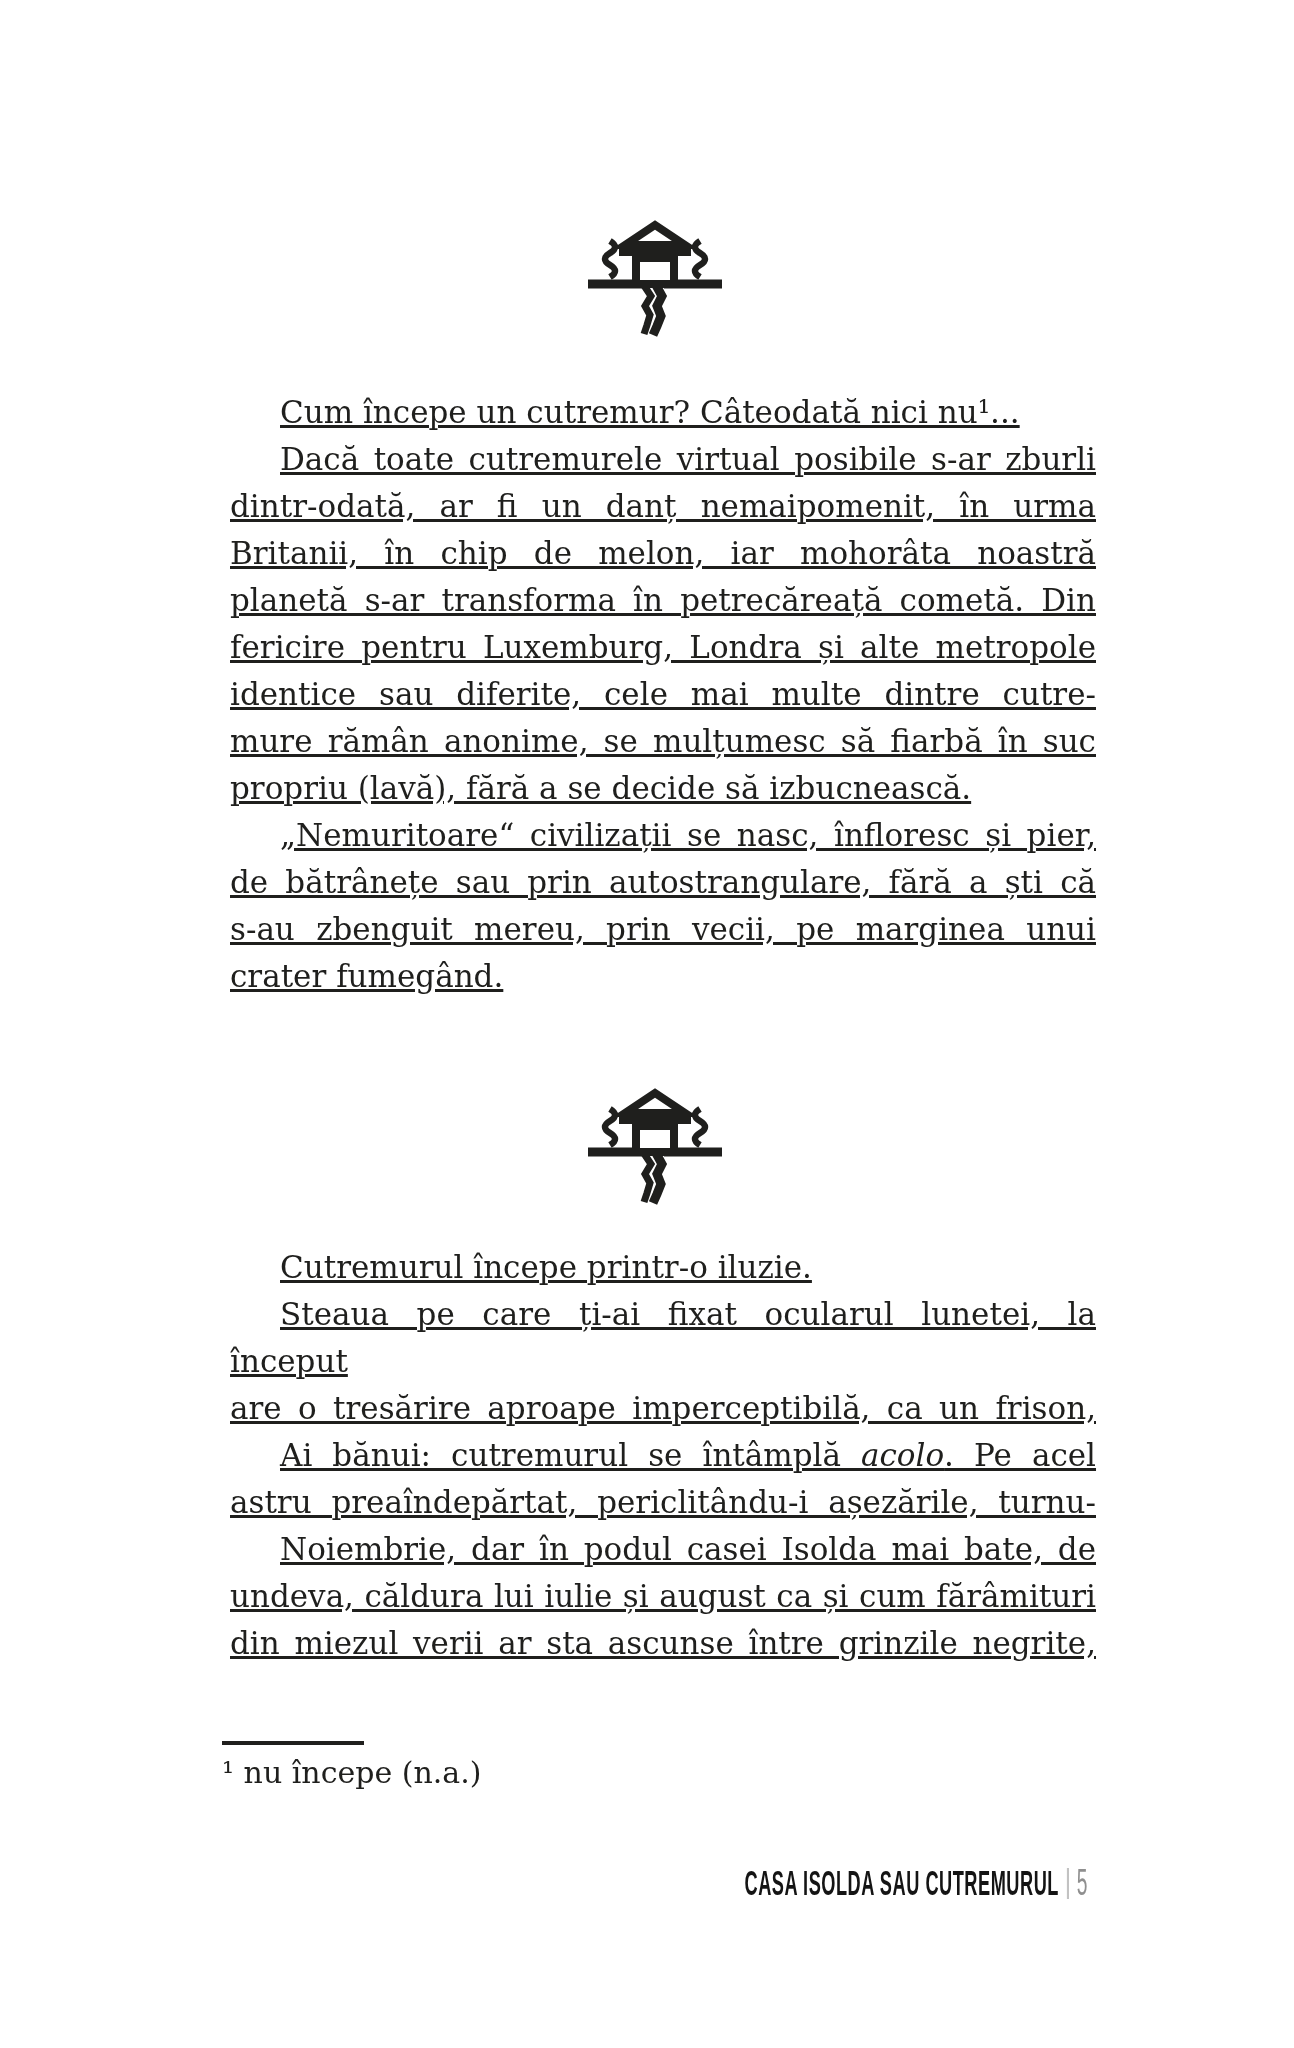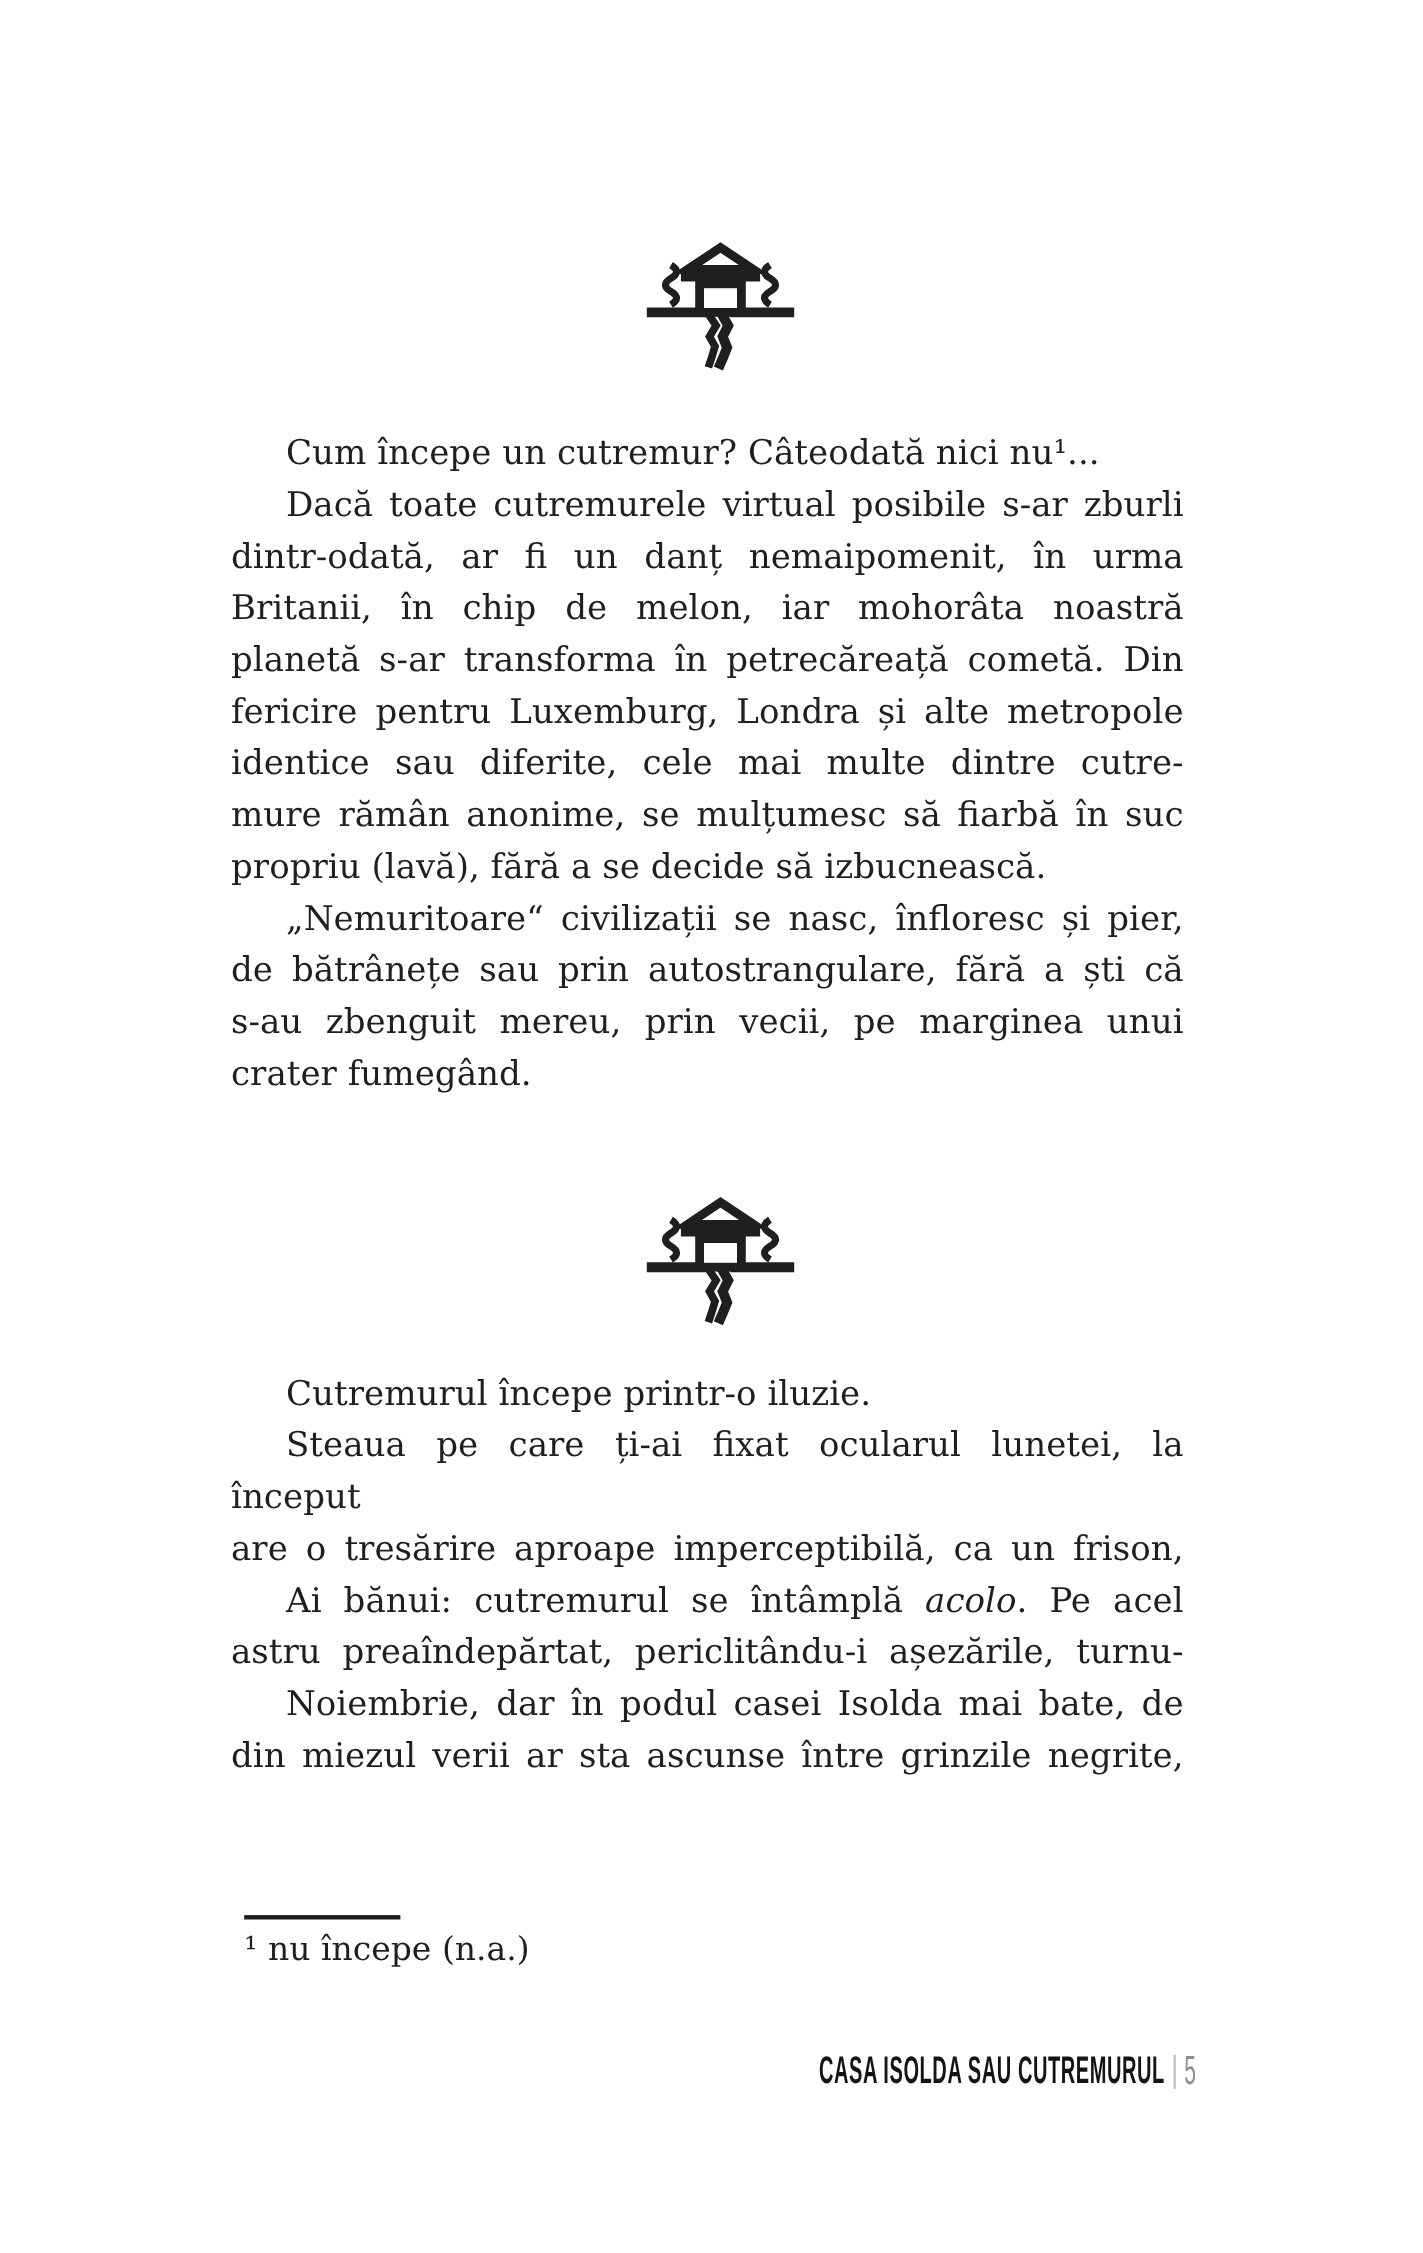--- a/index.html
+++ b/index.html
@@ -8,21 +8,21 @@
     width: 1294px;
     height: 2048px;
     background: #ffffff;
     overflow: hidden;
     font-family: "DejaVu Serif", serif;
     color: #1f1f1d;
   }
   .ornament { position: absolute; width: 140px; height: 132px; }
   #ornament-1 { left: 585px; top: 216px; }
   #ornament-2 { left: 585px; top: 1084px; }
-  .textblock { position: absolute; left: 210px; width: 866px; }
+  .textblock { position: absolute; left: 230px; width: 866px; text-decoration: underline; }
   #block1 { top: 389px; }
   #block2 { top: 1244px; }
   .line {
     font-size: 31px;
     line-height: 47px;
     text-align: justify;
     text-align-last: justify;
     white-space: normal;
   }
   .line.last { text-align: left; text-align-last: left; }
@@ -101,20 +101,21 @@
     <use href="#quake-glyph"></use>
   </svg>
 
   <div id="block2" class="textblock">
     <div class="line indent last">Cutremurul începe printr-o iluzie.</div>
     <div class="line indent">Steaua pe care ți-ai fixat ocularul lunetei, la început</div>
     <div class="line">are o tresărire aproape imperceptibilă, ca un frison,</div>
     <div class="line indent"><span>Ai bănui: cutremurul se întâmplă </span><em>acolo</em><span>. Pe acel</span></div>
     <div class="line">astru preaîndepărtat, periclitându-i așezările, turnu-</div>
     <div class="line indent">Noiembrie, dar în podul casei Isolda mai bate, de</div>
+    <div class="line">undeva, căldura lui iulie și august ca și cum fărâmituri</div>
     <div class="line">din miezul verii ar sta ascunse între grinzile negrite,</div>
   </div>
 
   <div class="footnote-rule"></div>
   <div class="footnote">¹ nu începe (n.a.)</div>
 
   <div class="footer">
     <span class="footer-title">CASA ISOLDA SAU CUTREMURUL</span>
     <span class="footer-sep"></span>
     <span class="footer-page">5</span>

